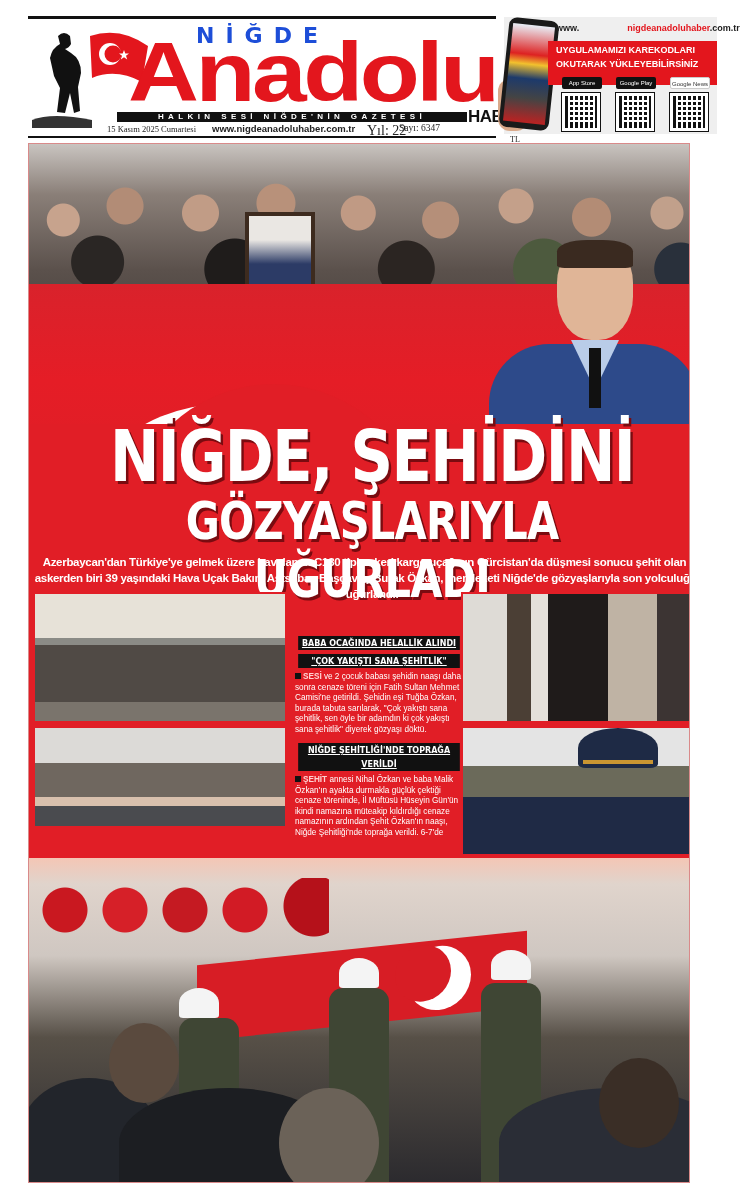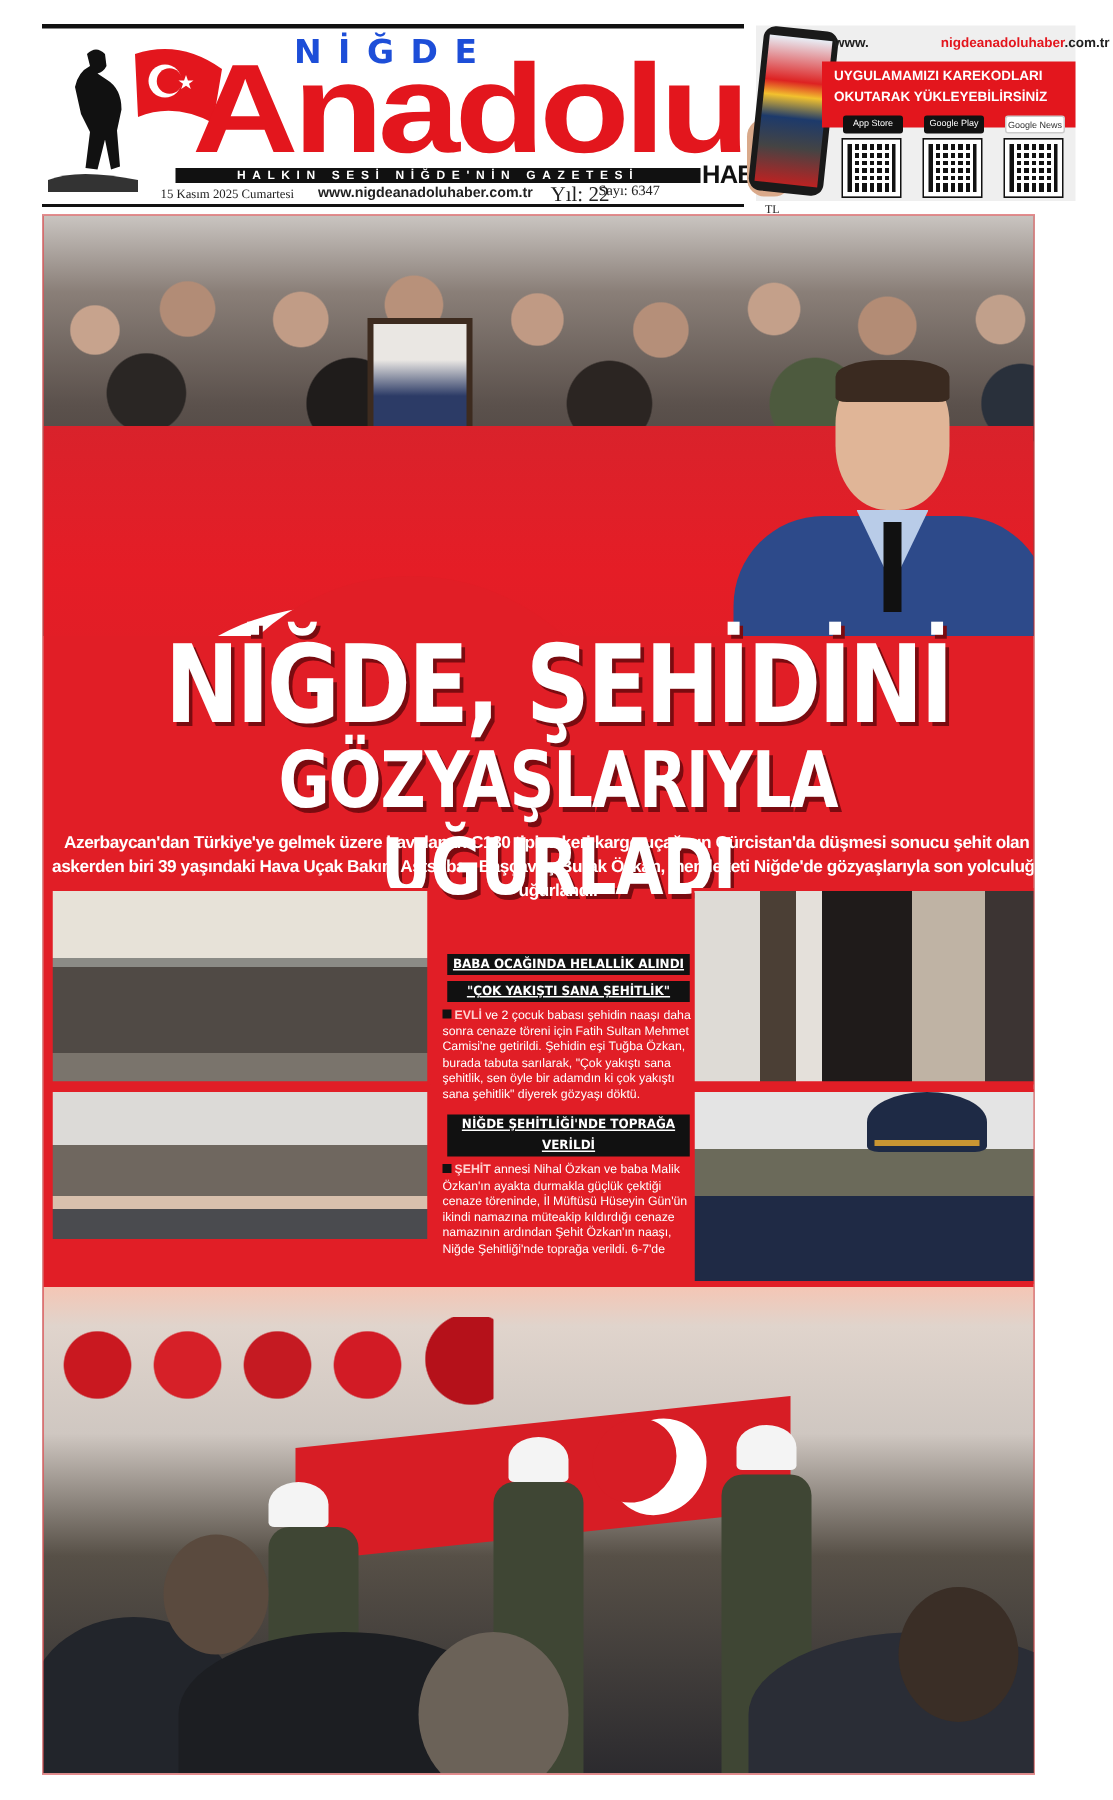--- a/index.html
+++ b/index.html
@@ -196,21 +196,21 @@
   <div class="mid-photo ph-women"></div>
   <div class="mid-photo ph-officer">
     <div class="cap"></div>
     <div class="cap-band"></div>
   </div>
 
   <section class="mid-text">
     <span class="box-title">BABA OCAĞINDA HELALLİK ALINDI</span>
 
     <span class="box-title">"ÇOK YAKIŞTI SANA ŞEHİTLİK"</span>
-    <p class="para"><span class="lead-word">EVLİ</span><span> ve 2 çocuk babası şehidin naaşı daha sonra cenaze töreni için Fatih Sultan Mehmet Camisi'ne getirildi. Şehidin eşi Tuğba Özkan, burada tabuta sarılarak, "Çok yakıştı sana şehitlik, sen öyle bir adamdın ki çok yakıştı sana şehitlik" diyerek gözyaşı döktü.</span></p>
+    <p class="para"><span class="lead-word">SESİ</span><span> ve 2 çocuk babası şehidin naaşı daha sonra cenaze töreni için Fatih Sultan Mehmet Camisi'ne getirildi. Şehidin eşi Tuğba Özkan, burada tabuta sarılarak, "Çok yakıştı sana şehitlik, sen öyle bir adamdın ki çok yakıştı sana şehitlik" diyerek gözyaşı döktü.</span></p>
 
     <span class="box-title">NİĞDE ŞEHİTLİĞİ'NDE TOPRAĞA VERİLDİ</span>
     <p class="para"><span class="lead-word">ŞEHİT</span><span> annesi Nihal Özkan ve baba Malik Özkan'ın ayakta durmakla güçlük çektiği cenaze töreninde, İl Müftüsü Hüseyin Gün'ün ikindi namazına müteakip kıldırdığı cenaze namazının ardından Şehit Özkan'ın naaşı, Niğde Şehitliği'nde toprağa verildi. 6-7'de</span></p>
   </section>
 
   <section class="bottom-photo">
     <div class="wreaths"></div>
     <div class="coffin">
       <div class="coffin-moon"></div>
       <div class="coffin-moon-cut"></div>

